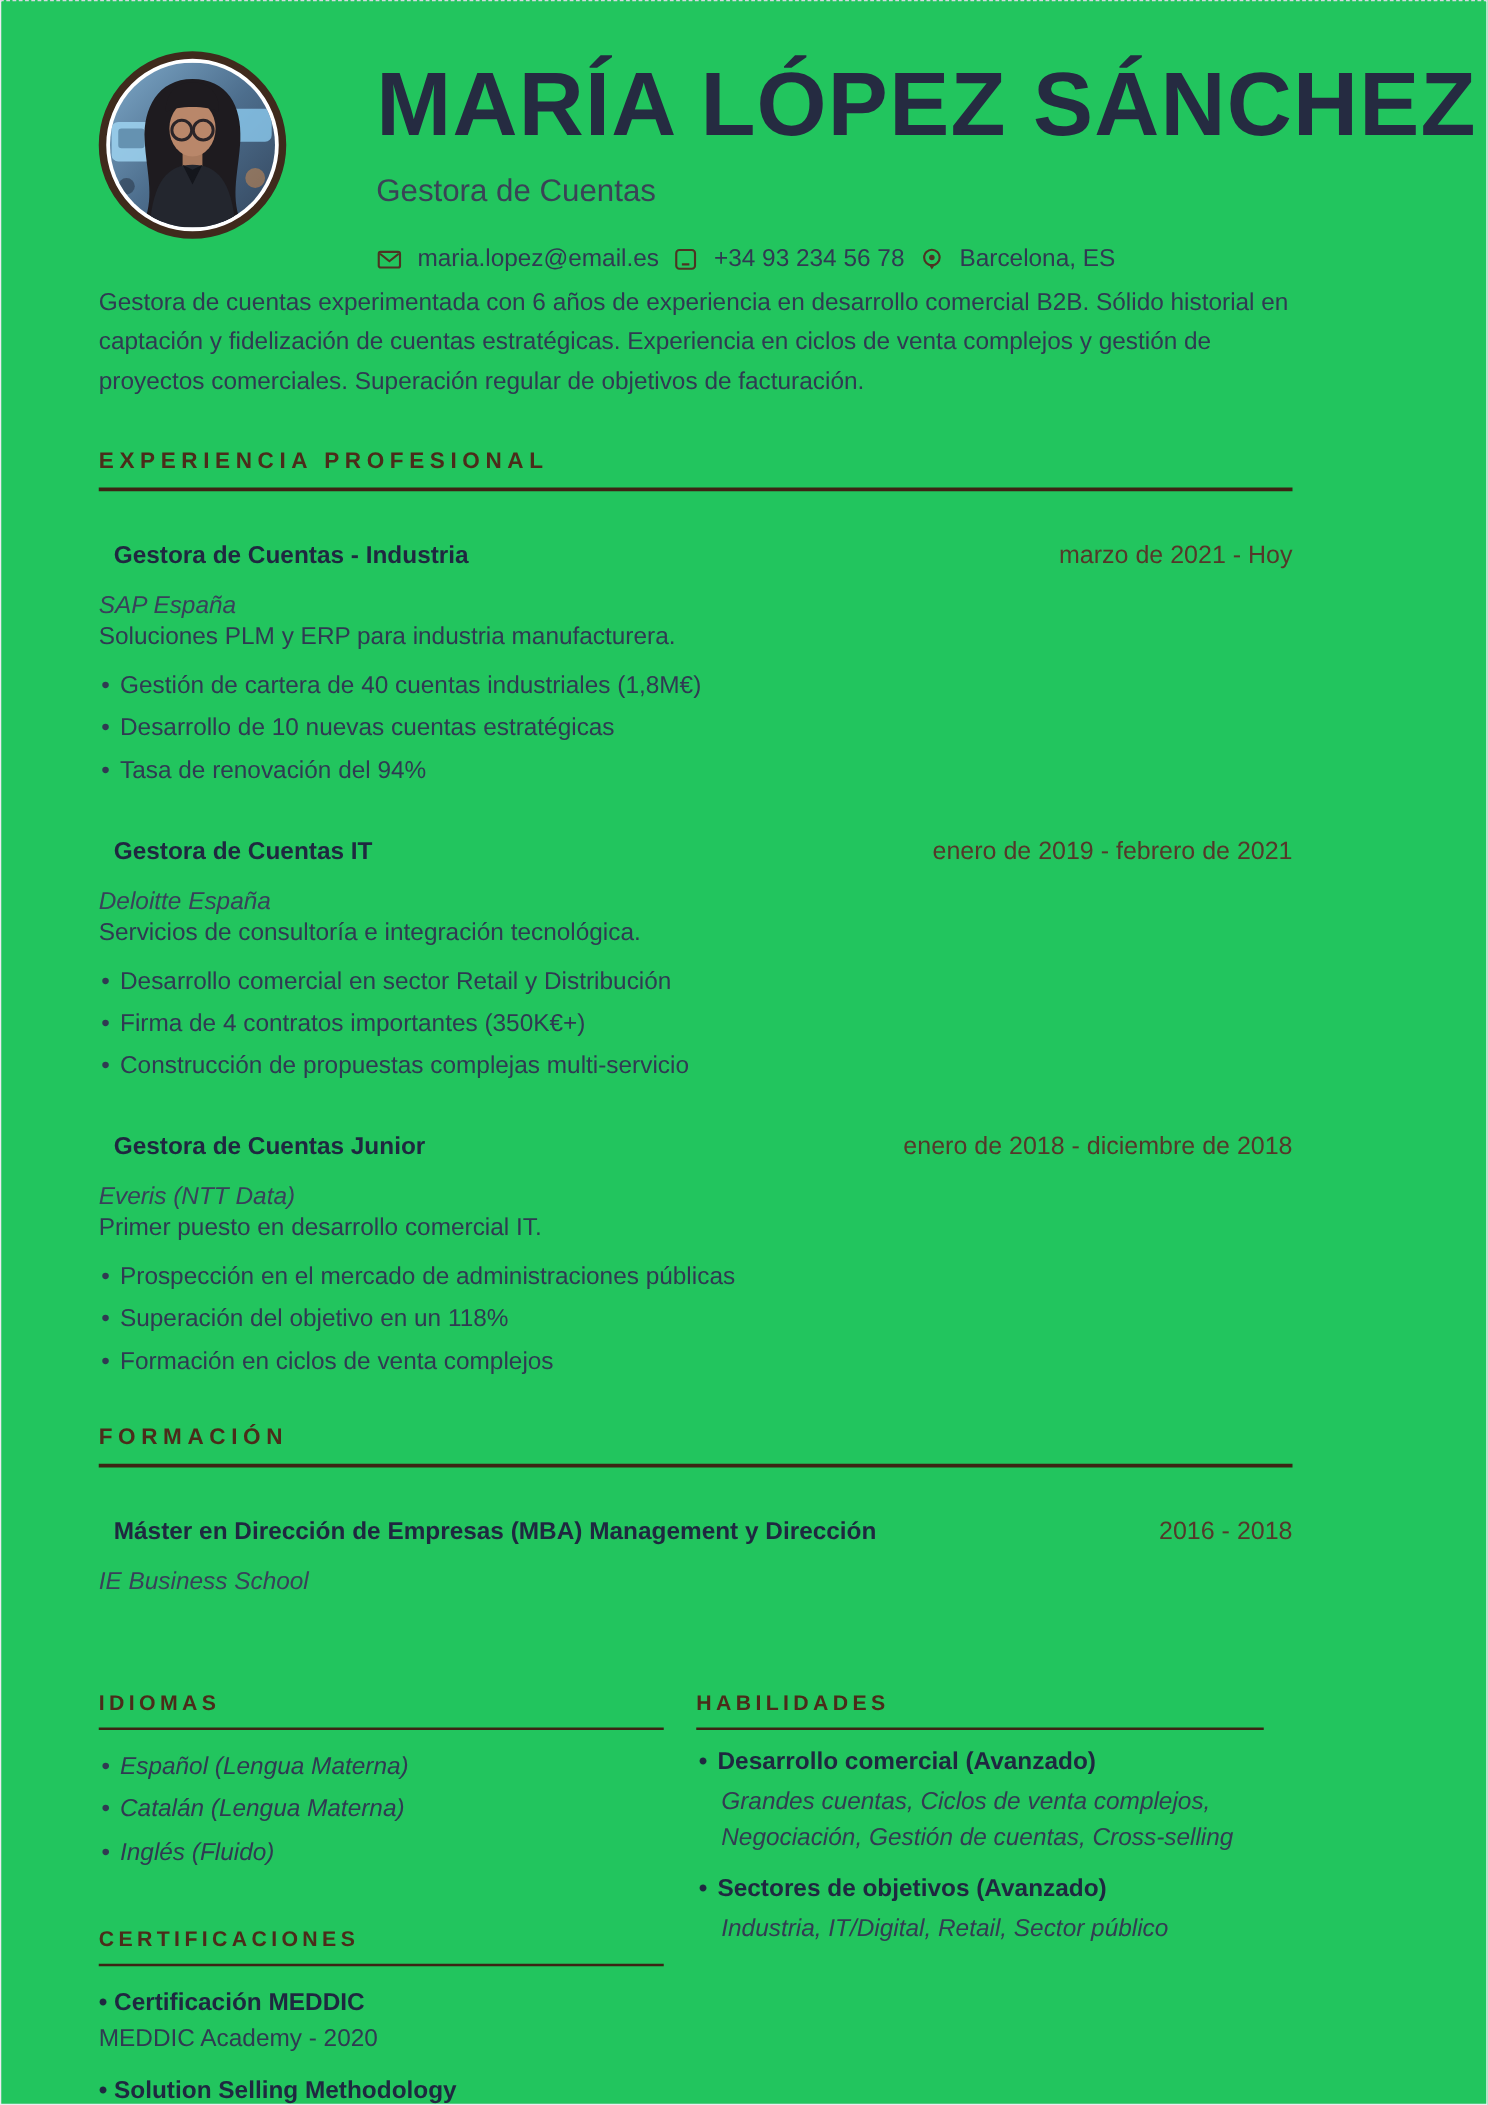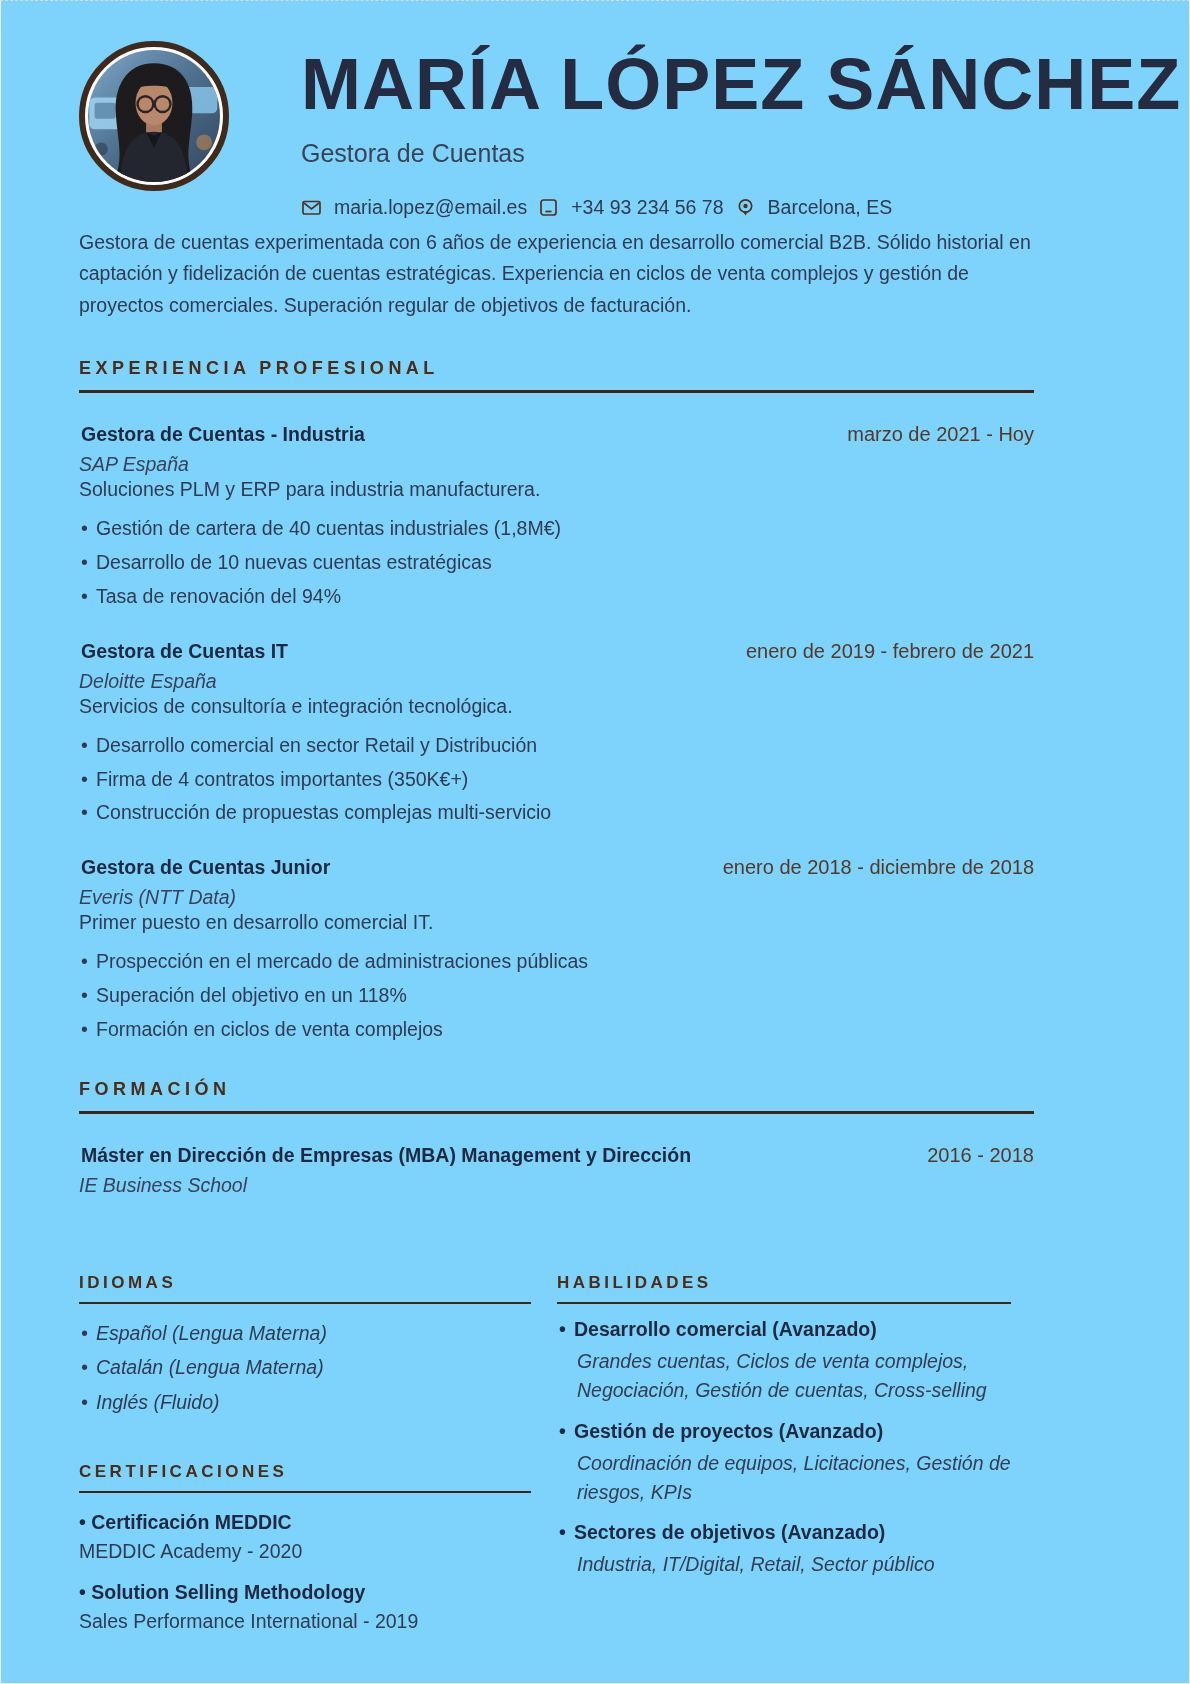--- a/index.html
+++ b/index.html
@@ -1,20 +1,20 @@
 <!DOCTYPE html>
 <html><head>
 <meta charset="utf-8">
 <style>
   * { box-sizing: border-box; }
   html,body { margin:0; padding:0; background:#fff; }
   .page {
     position:relative;
     width:1190px; height:1684px;
-    background:#7dd3fc;
+    background:#22c55e;
     border:1px solid #ededf2;
     border-top:1px dashed #d9d9e3;
     padding:38px 155px 0 78px;
     overflow:hidden;
     font-family:"Liberation Sans", sans-serif;
     color:#303a52;
     font-size:19.5px;
   }
   
   .header { display:flex; align-items:flex-start; gap:72px; }
@@ -45,21 +45,21 @@
     color:#4b2c1a; border-bottom:3px solid #3d2414;
   }
   .sec-sm {
     margin:0; padding-bottom:9px;
     font-size:17px; font-weight:700; letter-spacing:3.5px;
     color:#4b2c1a; border-bottom:2.5px solid #3d2414;
   }
   
   .job { margin-top:28px; }
   .job-top { display:flex; justify-content:space-between; align-items:baseline; gap:20px; }
-  .job-h { margin:2px; font-size:19.5px; font-weight:700; color:#1f2840; }
+  .job-h { margin:12px; font-size:19.5px; font-weight:700; color:#1f2840; }
   .dates { flex:none; font-size:20px; color:#55382a; }
   .company { margin-top:5px; font-style:italic; color:#39415a; }
   .desc { margin-top:2px; }
   ul.bullets { margin:14px 0 0; padding:0; list-style:none; }
   ul.bullets li { position:relative; padding-left:17px; margin:7px 0; line-height:1.38; }
   ul.bullets li::before { content:"•"; position:absolute; left:2px; }
   .edu { margin-top:28px; }
   
   .two-col { margin-top:76px; display:grid; grid-template-columns:452px 454px; column-gap:26px; align-items:start; }
   .lang-list { margin:16px 0 0; padding:0; list-style:none; }
@@ -253,24 +253,20 @@
     <div class="col-right">
       <section>
         <h2 class="sec-sm">HABILIDADES</h2>
         <div class="skills-list">
 
             <div class="skill-item">
               <div class="skill-name">Desarrollo comercial (Avanzado)</div>
               <div class="skill-details">Grandes cuentas, Ciclos de venta complejos, Negociación, Gestión de cuentas, Cross-selling</div>
             </div>
 
-            <div class="skill-item">
-              <div class="skill-name">Gestión de proyectos (Avanzado)</div>
-              <div class="skill-details">Coordinación de equipos, Licitaciones, Gestión de riesgos, KPIs</div>
-            </div>
 
             <div class="skill-item">
               <div class="skill-name">Sectores de objetivos (Avanzado)</div>
               <div class="skill-details">Industria, IT/Digital, Retail, Sector público</div>
             </div>
 
         </div>
       </section>
     </div>
   </div>

